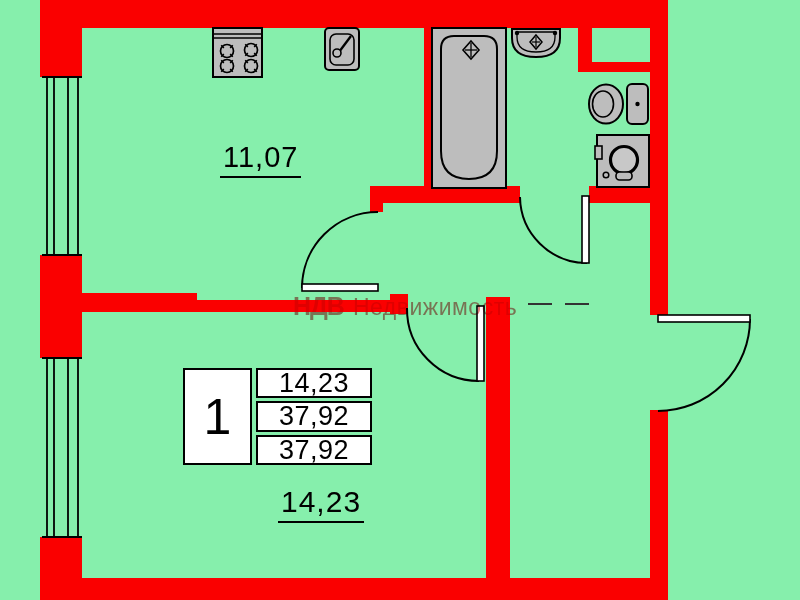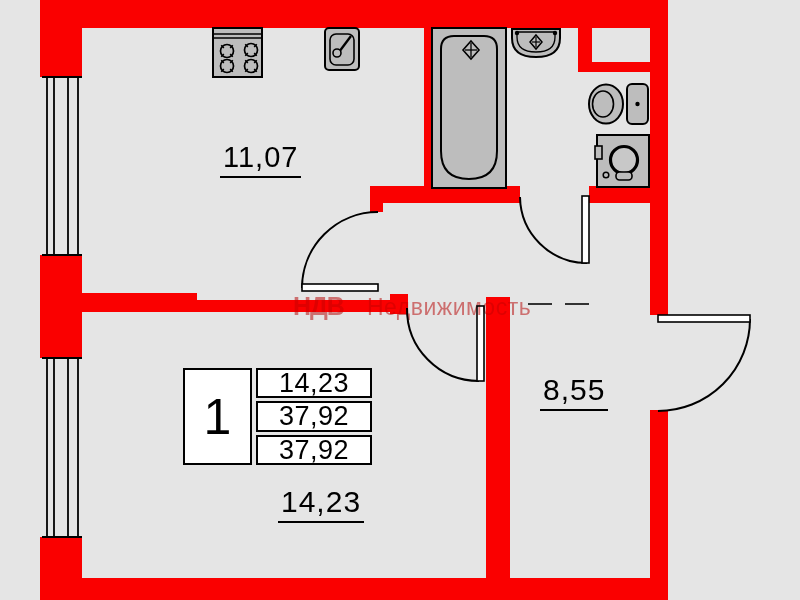--- a/index.html
+++ b/index.html
@@ -1,29 +1,29 @@
 <!DOCTYPE html>
 <html style="--wall: #fa0000; --fixture: #bdbdbd;"><head>
 <meta charset="utf-8">
 <style>
   html,body{margin:0;padding:0;background:#fff;}
   .plan{
-    position:relative;width:800px;height:600px;background:#e5e5e5;overflow:hidden;
+    position:relative;width:800px;height:600px;background:#86efac;overflow:hidden;
     font-family:"Liberation Sans", sans-serif;color:#000;
   }
   .plan-svg{position:absolute;left:0;top:0;}
   .area-label{
     position:absolute;font-size:29px;letter-spacing:1px;line-height:1;
     border-bottom:2px solid #000;padding:0 3px 4px 3px;white-space:nowrap;
   }
   .label-kitchen{left:220px;top:143px;}
   .label-living{left:278px;top:487px;font-size:30px;}
   .label-hall{left:540px;top:375px;font-size:30px;}
   .watermark{
-    position:absolute;left:293px;top:294px;display:flex;gap:23px;align-items:baseline;
+    position:absolute;left:293px;top:294px;display:flex;gap:9px;align-items:baseline;
     color:rgba(206,16,16,0.55);mix-blend-mode:multiply;white-space:nowrap;line-height:1;
   }
   .watermark .wm-logo{font-size:25px;font-weight:900;letter-spacing:-1px;}
   .watermark .wm-name{font-size:23px;font-weight:400;letter-spacing:0.5px;}
   .info-table{position:absolute;left:183px;top:368px;width:189px;height:97px;}
   .info-table .cell{
     position:absolute;border:2px solid #000;background:#fff;box-sizing:border-box;
     display:flex;align-items:center;justify-content:center;
   }
   .cell-num{left:0;top:0;width:69px;height:97px;font-size:50px;}
@@ -159,21 +159,20 @@
       <circle cx="624" cy="160" r="13.5" fill="#c8c8c8" stroke="#000" stroke-width="3.2"></circle>
       <circle class="fx-thin" cx="606" cy="175" r="2.8" style="stroke-width:1.5"></circle>
       <rect class="fx" x="616" y="172" width="16" height="8" rx="3.5" style="stroke-width:1.6"></rect>
     </g>
   </svg>
 
   <div class="area-label label-kitchen">11,07</div>
 
   <div class="area-label label-living">14,23</div>
 
-  <div class="area-label label-hall">8,55</div>
 
   <div class="info-table">
     <div class="cell cell-num">1</div>
     <div class="cell cell-r cell-r0">14,23</div>
     <div class="cell cell-r cell-r1">37,92</div>
     <div class="cell cell-r cell-r2">37,92</div>
   </div>
 
   <div class="watermark">
     <span class="wm-logo">НДВ</span>

